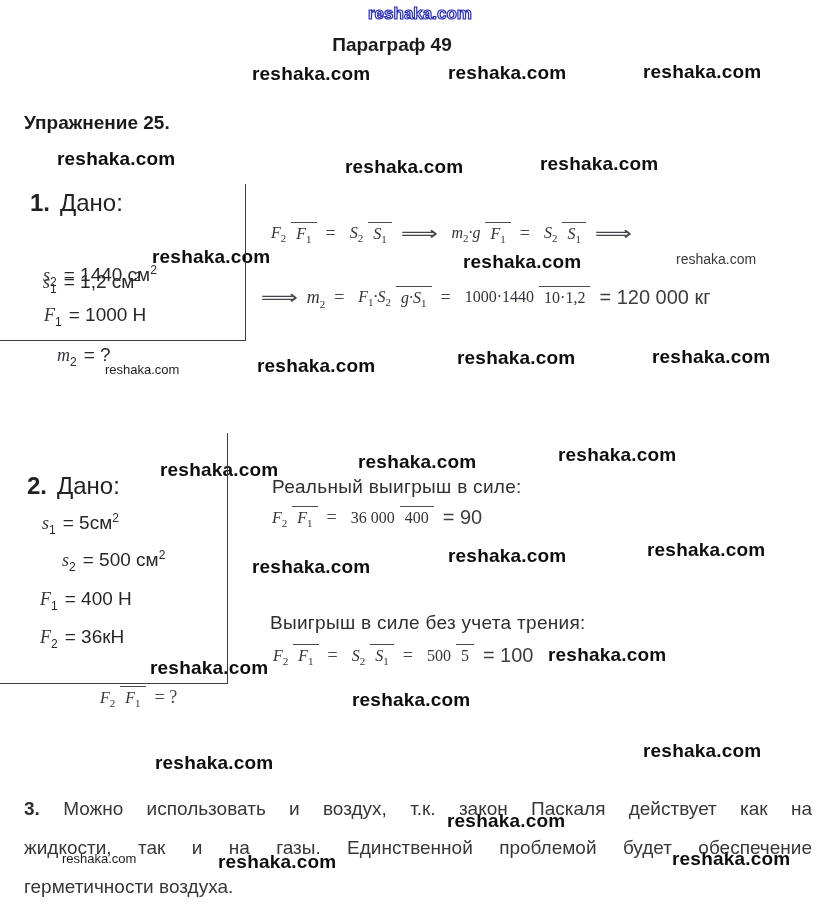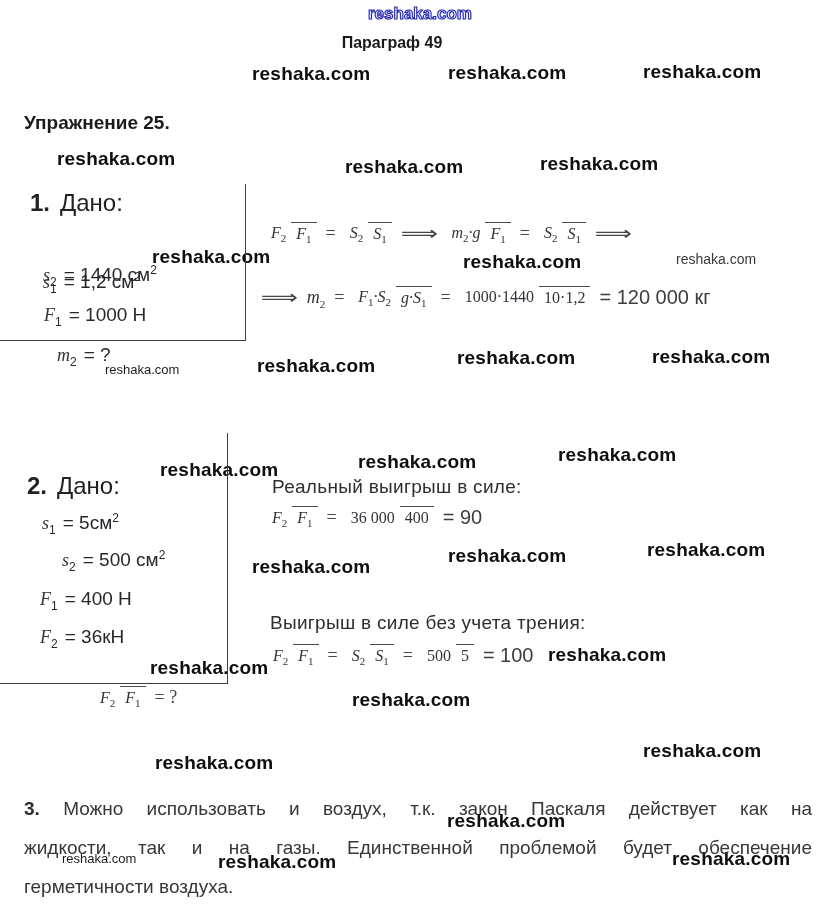--- a/index.html
+++ b/index.html
@@ -10,21 +10,21 @@
       font-size:19px;color:#0e0e0e;white-space:nowrap;letter-spacing:.2px;}
   .wm-sm{position:absolute;font-family:"Liberation Sans",sans-serif;font-weight:normal;
       font-size:13px;color:#1c1c1c;white-space:nowrap;}
   .wm-light{position:absolute;font-family:"Liberation Sans",sans-serif;font-weight:normal;
       font-size:14px;color:#3a3a3a;white-space:nowrap;}
   .wm-blue{position:absolute;font-family:"Liberation Sans",sans-serif;font-weight:bold;
       font-size:17px;white-space:nowrap;color:#eef0ff;-webkit-text-stroke:1.1px #2a2cb0;
       text-shadow:0 0 1px #2a2cb0;}
   
   .title{position:absolute;left:0;top:34px;width:784px;text-align:center;
-      font-size:16px;font-weight:bold;color:#1b1b1b;}
+      font-size:19px;font-weight:bold;color:#1b1b1b;}
   .exercise{position:absolute;left:24px;top:112px;font-size:19px;font-weight:bold;color:#1b1b1b;}
   .plabel{position:absolute;font-size:24px;color:#222;white-space:nowrap;}
   .plabel b{margin-right:10px;}
   .heading{position:absolute;font-size:19px;color:#2f2f2f;letter-spacing:.3px;white-space:nowrap;}
   
   .gbox{position:absolute;border-right:1.5px solid #3e3e3e;border-bottom:1.5px solid #3e3e3e;}
   .gline{position:absolute;font-size:19px;color:#26262c;white-space:nowrap;line-height:22px;}
   .gline i,.ivar i{font-family:"Liberation Serif",serif;font-style:italic;font-size:18px;color:#33333b;}
   .gline sub{font-size:12px;line-height:0;}
   .gline sup{font-size:12px;line-height:0;}

